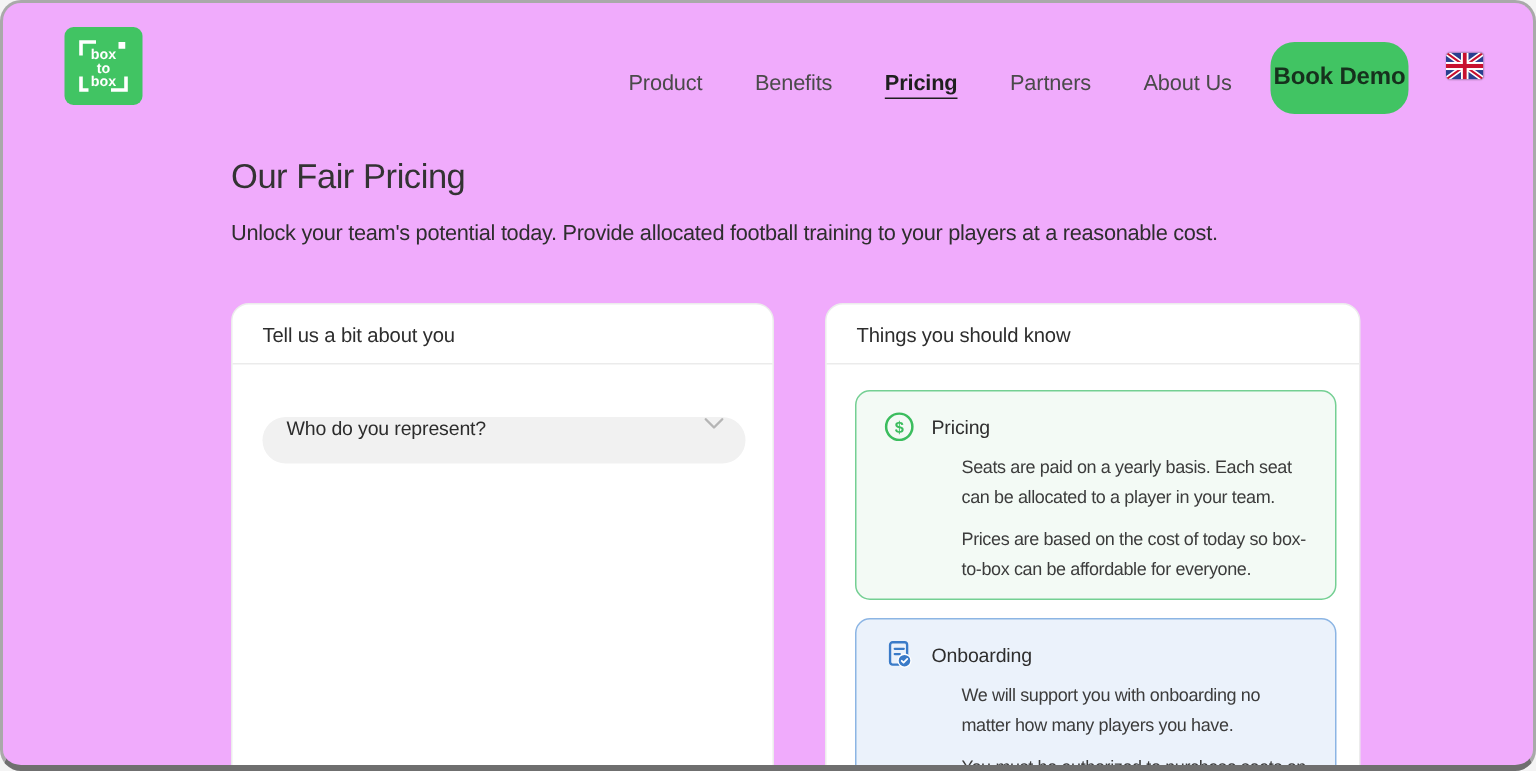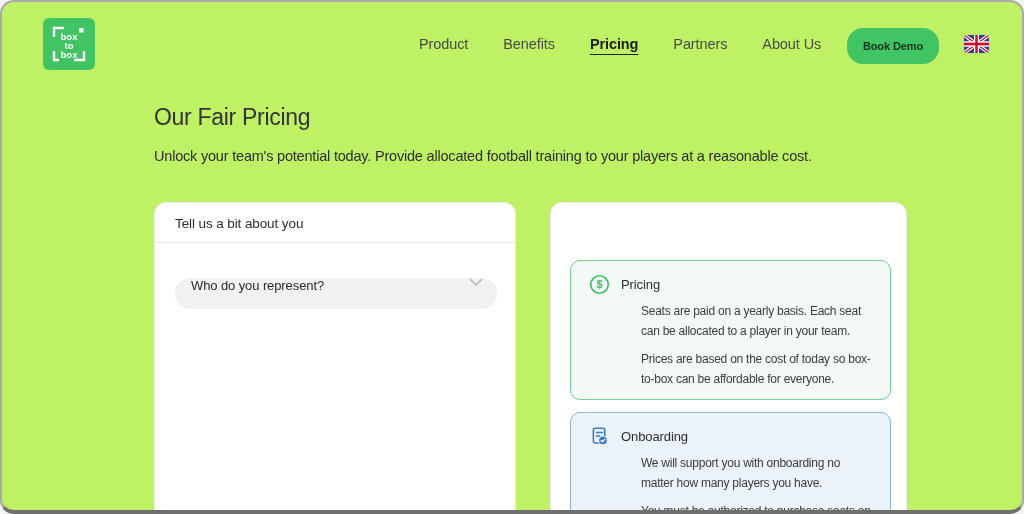--- a/index.html
+++ b/index.html
@@ -1,54 +1,54 @@
 <!DOCTYPE html>
 <html style="--brand-green: #41c463; --pricing-box-border: #74cf93; --pricing-box-bg: #f3faf5; --onboarding-box-border: #8cb5e4; --onboarding-box-bg: #ebf2fb; --onboarding-icon-blue: #3a7bc8; --pricing-icon-green: #3bbd5e;"><head>
 <meta charset="utf-8">
 <style>
   * { margin: 0; padding: 0; box-sizing: border-box; }
   html, body { width: 1024px; height: 514px; background: #f4f4f4; font-family: "Liberation Sans", sans-serif; }
   body { position: relative; overflow: hidden; }
 
   .frame {
     position: absolute; inset: 0;
-    background: #bef264;
+    background: #f0abfc;
     border: 2px solid #a9a9a9;
     border-bottom: 4px solid #6f6f6f;
     border-radius: 14px;
     overflow: hidden;
   }
 
   
   .logo {
     position: absolute; left: 41px; top: 16px;
     width: 52px; height: 52px;
     background: var(--brand-green, #41c463);
     border-radius: 6px;
     cursor: pointer;
   }
   .nav {
-    position: absolute; left: 417px; top: 0; height: 84px;
+    position: absolute; left: 417px; top: 12px; height: 84px;
     display: flex; align-items: center; gap: 35px;
   }
   .nav-item {
     font-size: 14.5px; color: #4a4a4a; font-weight: 500;
     letter-spacing: -0.1px; cursor: pointer; white-space: nowrap;
   }
   .nav-item.active {
     color: #1f1f1f; font-weight: 600;
     text-decoration: underline; text-underline-offset: 5px; text-decoration-thickness: 1px;
   }
   .book-demo {
     position: absolute; left: 845px; top: 26px;
-    width: 92px; height: 36px;
+    width: 92px; height: 48px;
     background: var(--brand-green, #41c463);
     border: none; border-radius: 16px;
     font-family: "Liberation Sans", sans-serif;
-    font-size: 11px; font-weight: 600; color: #16311d;
+    font-size: 16px; font-weight: 600; color: #16311d;
     display: flex; align-items: center; justify-content: center;
     cursor: pointer; letter-spacing: -0.1px;
   }
   .flag {
     position: absolute; left: 962px; top: 33px;
     width: 25px; height: 18px; border-radius: 3px; overflow: hidden;
     cursor: pointer; box-shadow: 0 0 1px rgba(0,0,0,.4);
   }
   .flag svg { display: block; width: 100%; height: 100%; }
 
@@ -165,20 +165,21 @@
       <span class="dropdown-label">Who do you represent?</span>
       <span class="chevron">
         <svg width="14" height="9" viewBox="0 0 14 9" aria-hidden="true">
           <path d="M1.5 1.5 L7 7 L12.5 1.5" fill="none" stroke="#b5b5b5" stroke-width="1.6" stroke-linecap="round" stroke-linejoin="round"></path>
         </svg>
       </span>
     </div>
   </section>
 
   <section class="card info-card">
+    <div class="card-header">Things you should know</div>
 
     <div class="info-box pricing-box">
       <div class="info-box-header">
         <span class="info-box-icon">
           <svg viewBox="0 0 24 24" aria-hidden="true">
             <circle cx="12" cy="12" r="10" fill="none" stroke="var(--pricing-icon-green, #3bbd5e)" stroke-width="1.9"></circle>
             <text x="12" y="16.4" text-anchor="middle" font-size="12.5" font-weight="bold" fill="var(--pricing-icon-green, #3bbd5e)" font-family="Liberation Sans, sans-serif">$</text>
           </svg>
         </span>
         <span class="info-box-title">Pricing</span>

